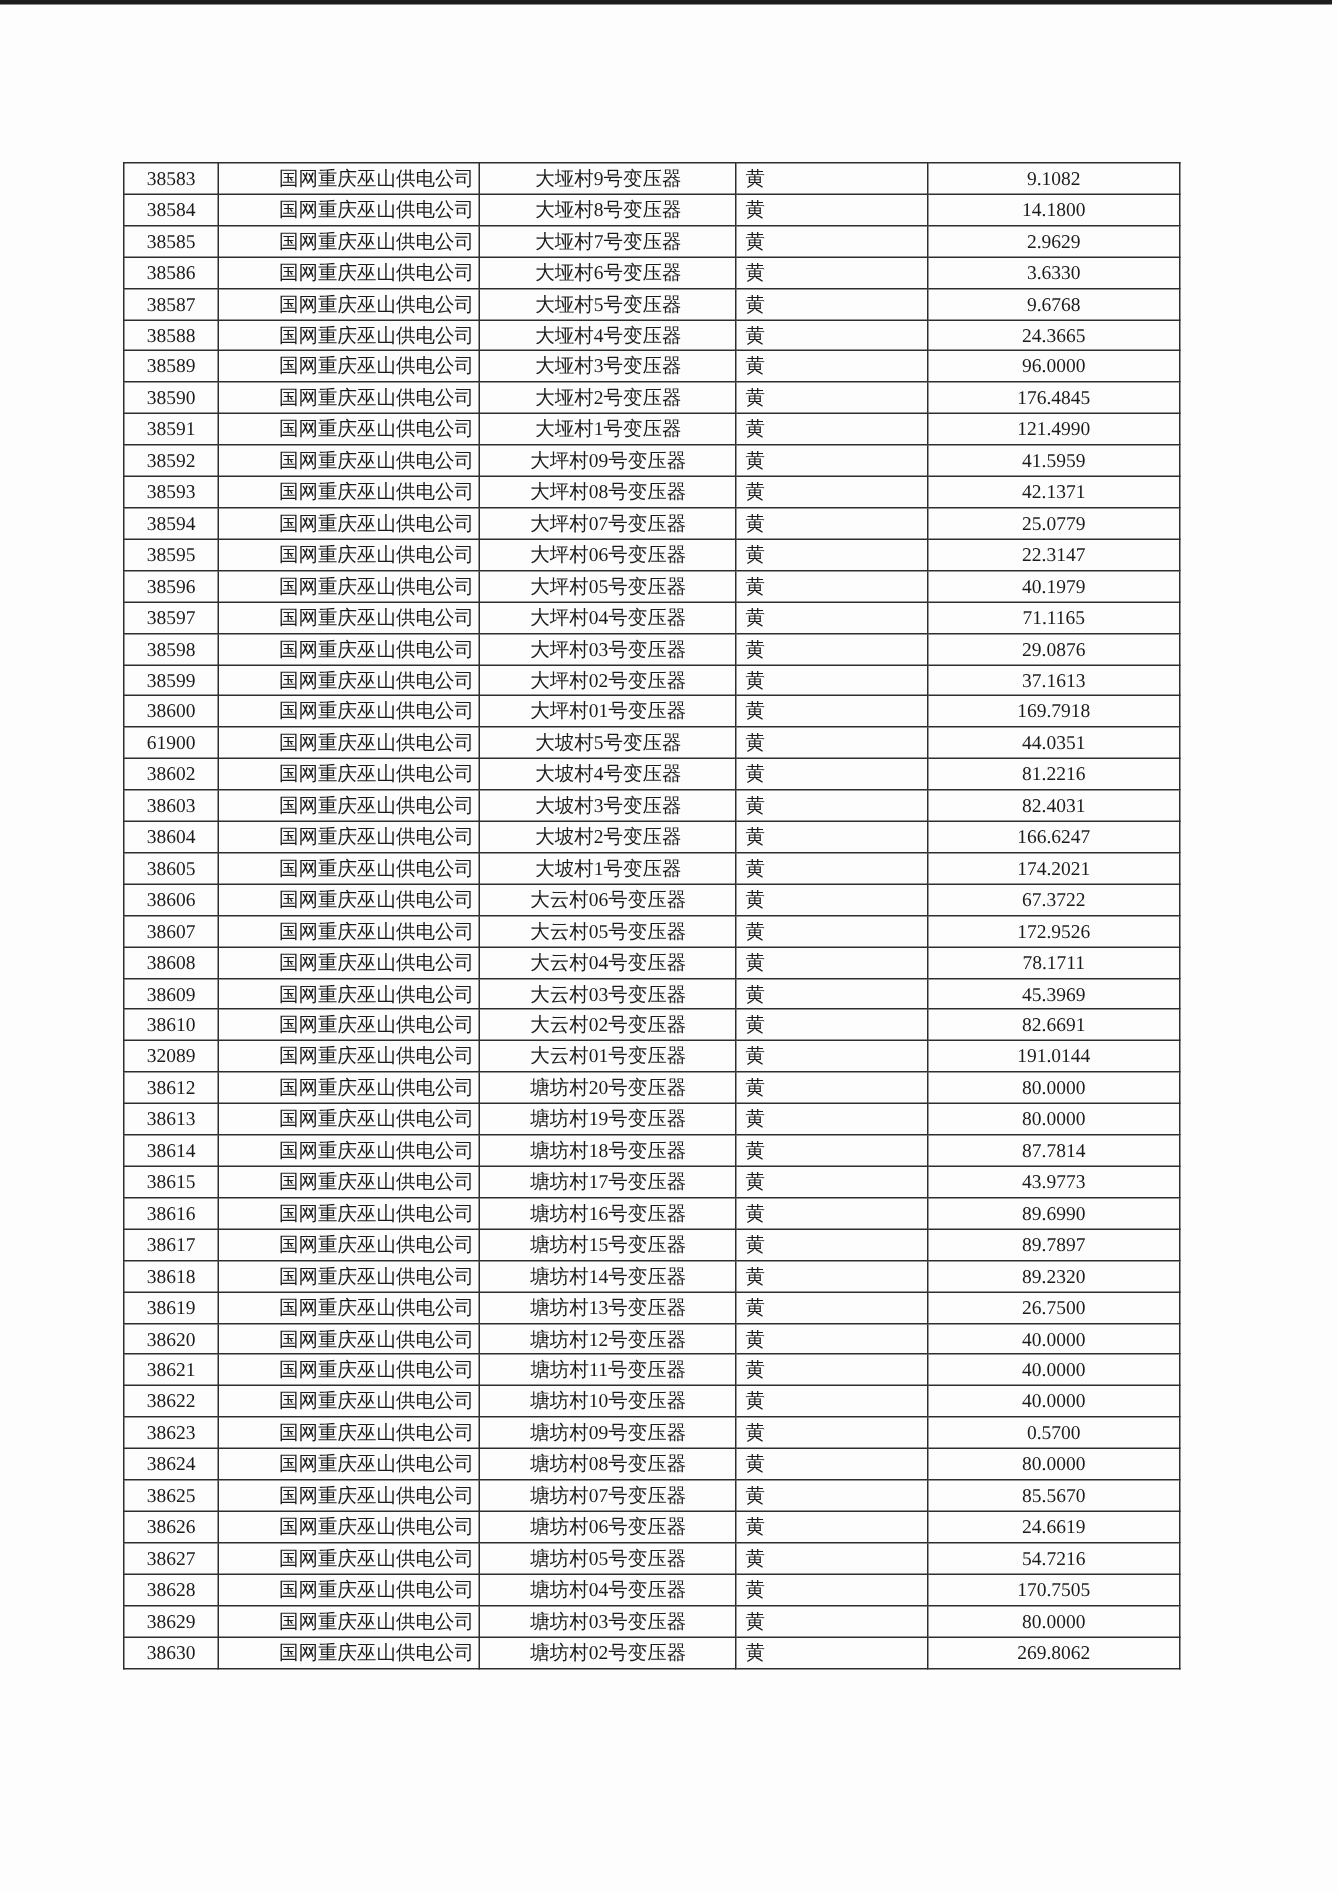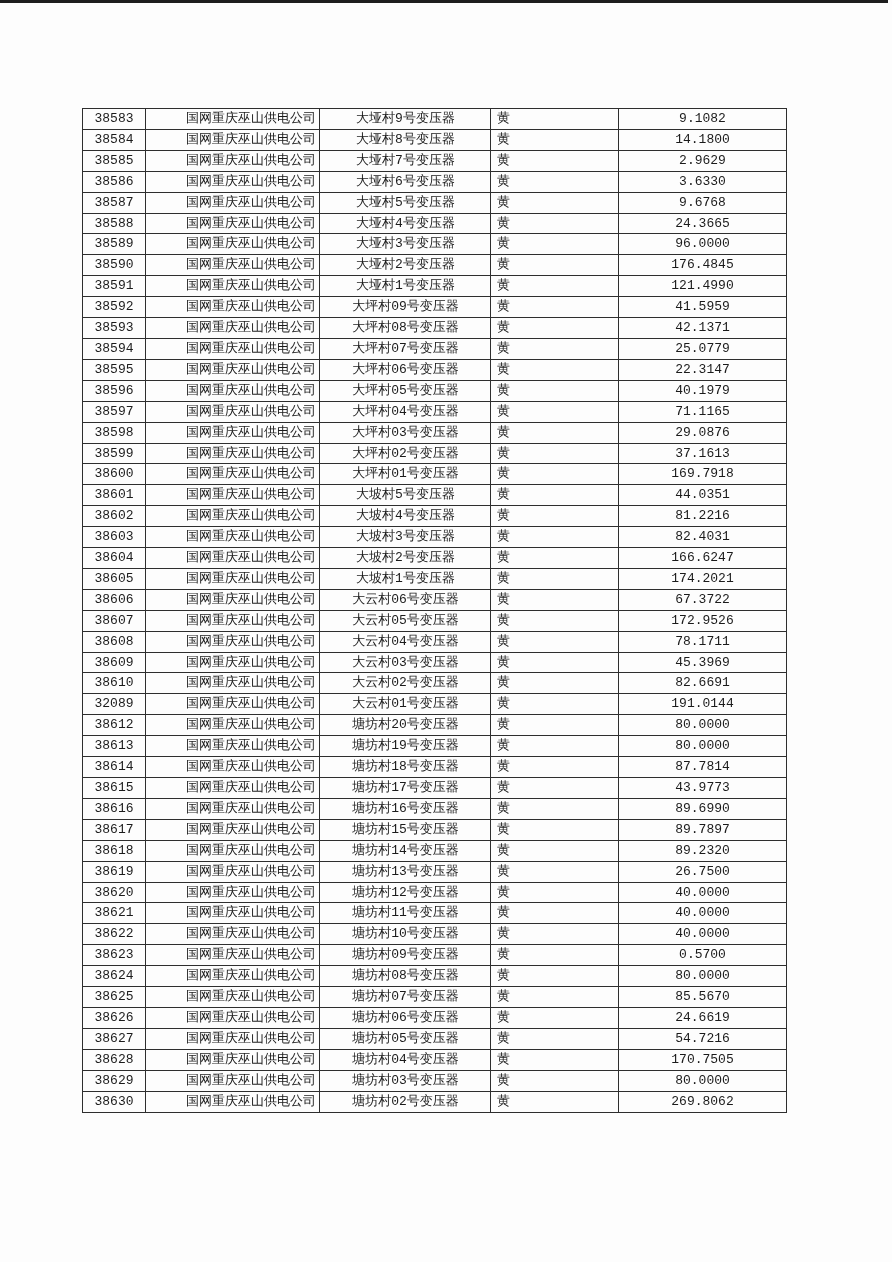--- a/index.html
+++ b/index.html
@@ -2,21 +2,21 @@
 <html><head>
 <meta charset="utf-8">
 <style>
   * { margin: 0; padding: 0; box-sizing: border-box; }
   html, body { background: #ffffff; }
   .page {
     position: relative;
     width: 892px;
     height: 1262px;
     background: #fdfdfd;
-    font-family: Liberation Mono, monospace;
+    font-family: Liberation Serif, serif;
     color: #1b1b1b;
     overflow: hidden;
   }
   .top-rule {
     position: absolute;
     top: 0;
     left: 0;
     width: 888px;
     height: 3px;
     background: #1d1d1d;
@@ -204,21 +204,21 @@
 
     <tr>
       <td class="c-id">38600</td>
       <td class="c-company">国网重庆巫山供电公司</td>
       <td class="c-transformer">大坪村01号变压器</td>
       <td class="c-phase">黄</td>
       <td class="c-value">169.7918</td>
     </tr>
 
     <tr>
-      <td class="c-id">38601</td>
+      <td class="c-id">61900</td>
       <td class="c-company">国网重庆巫山供电公司</td>
       <td class="c-transformer">大坡村5号变压器</td>
       <td class="c-phase">黄</td>
       <td class="c-value">44.0351</td>
     </tr>
 
     <tr>
       <td class="c-id">38602</td>
       <td class="c-company">国网重庆巫山供电公司</td>
       <td class="c-transformer">大坡村4号变压器</td>

